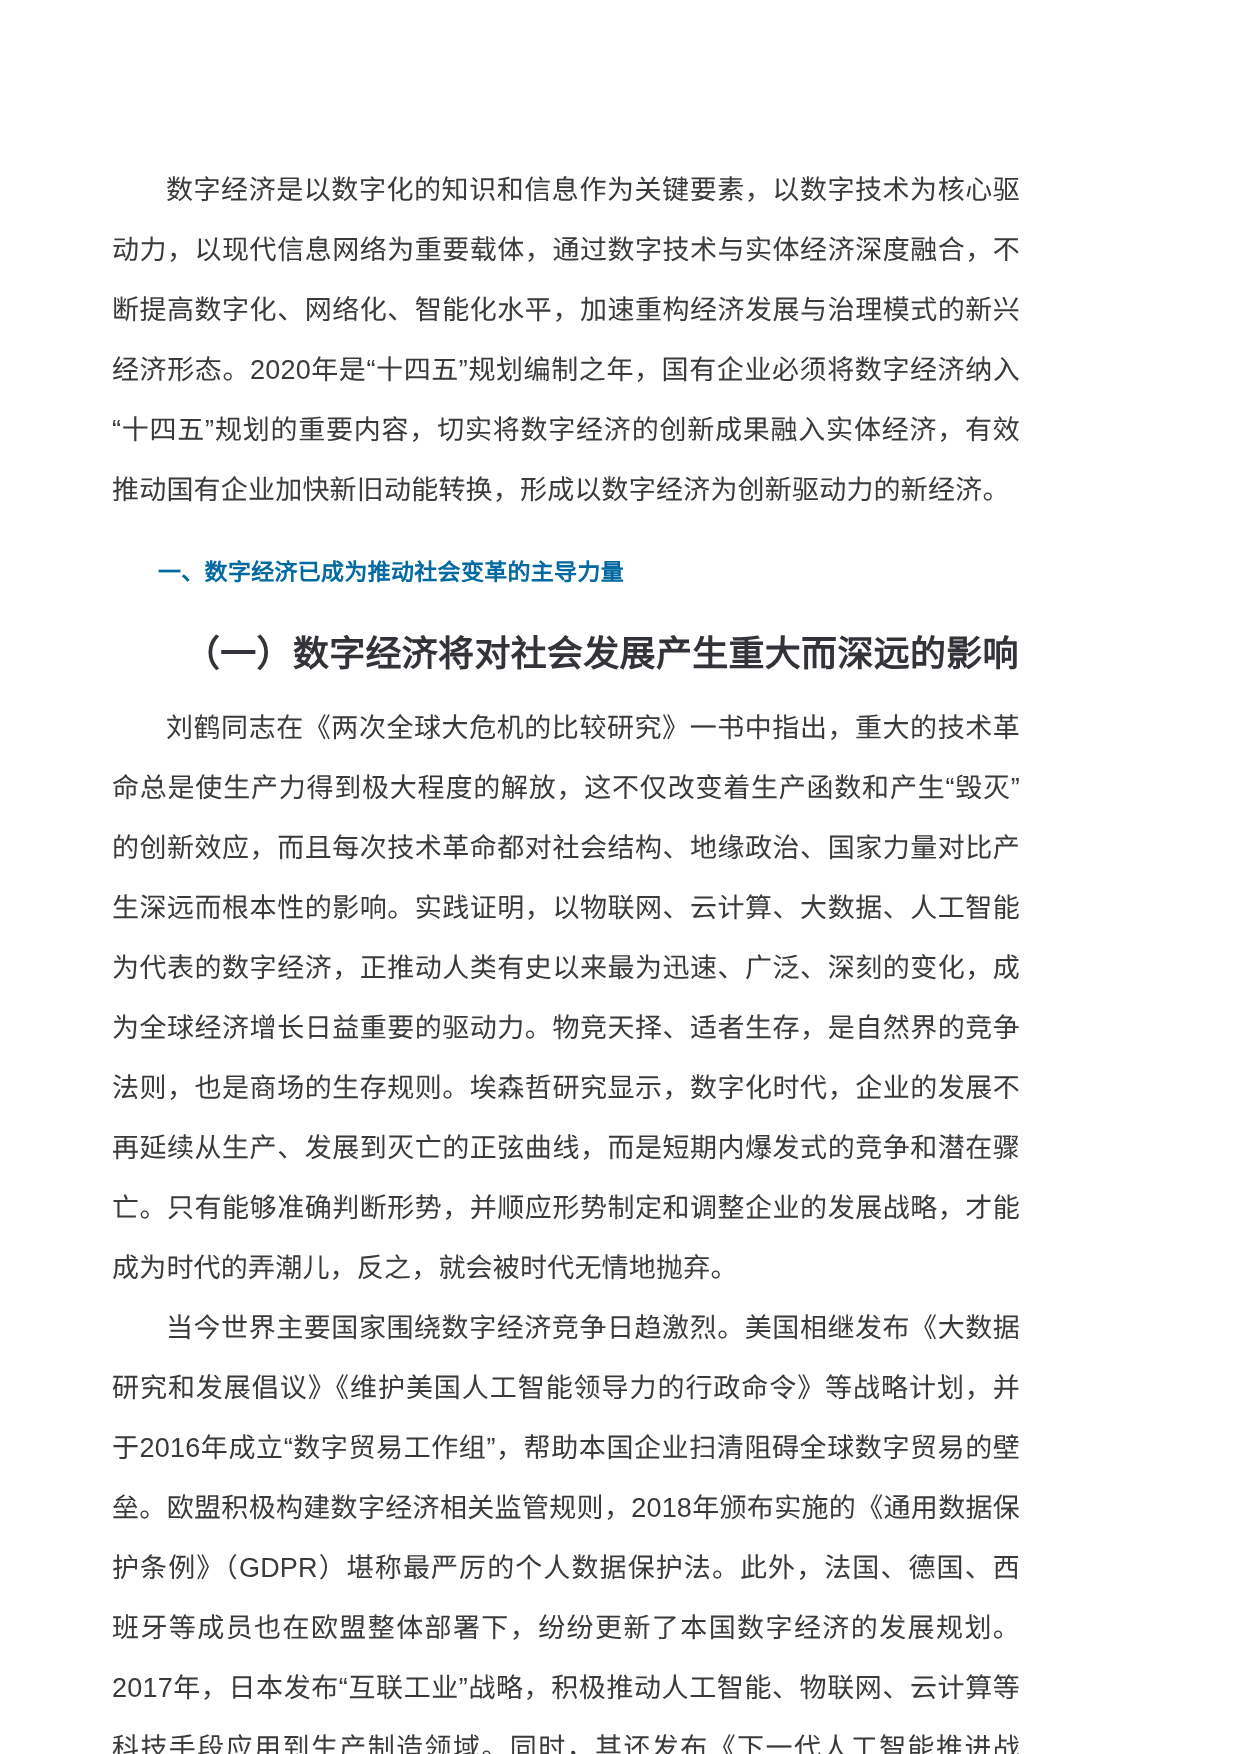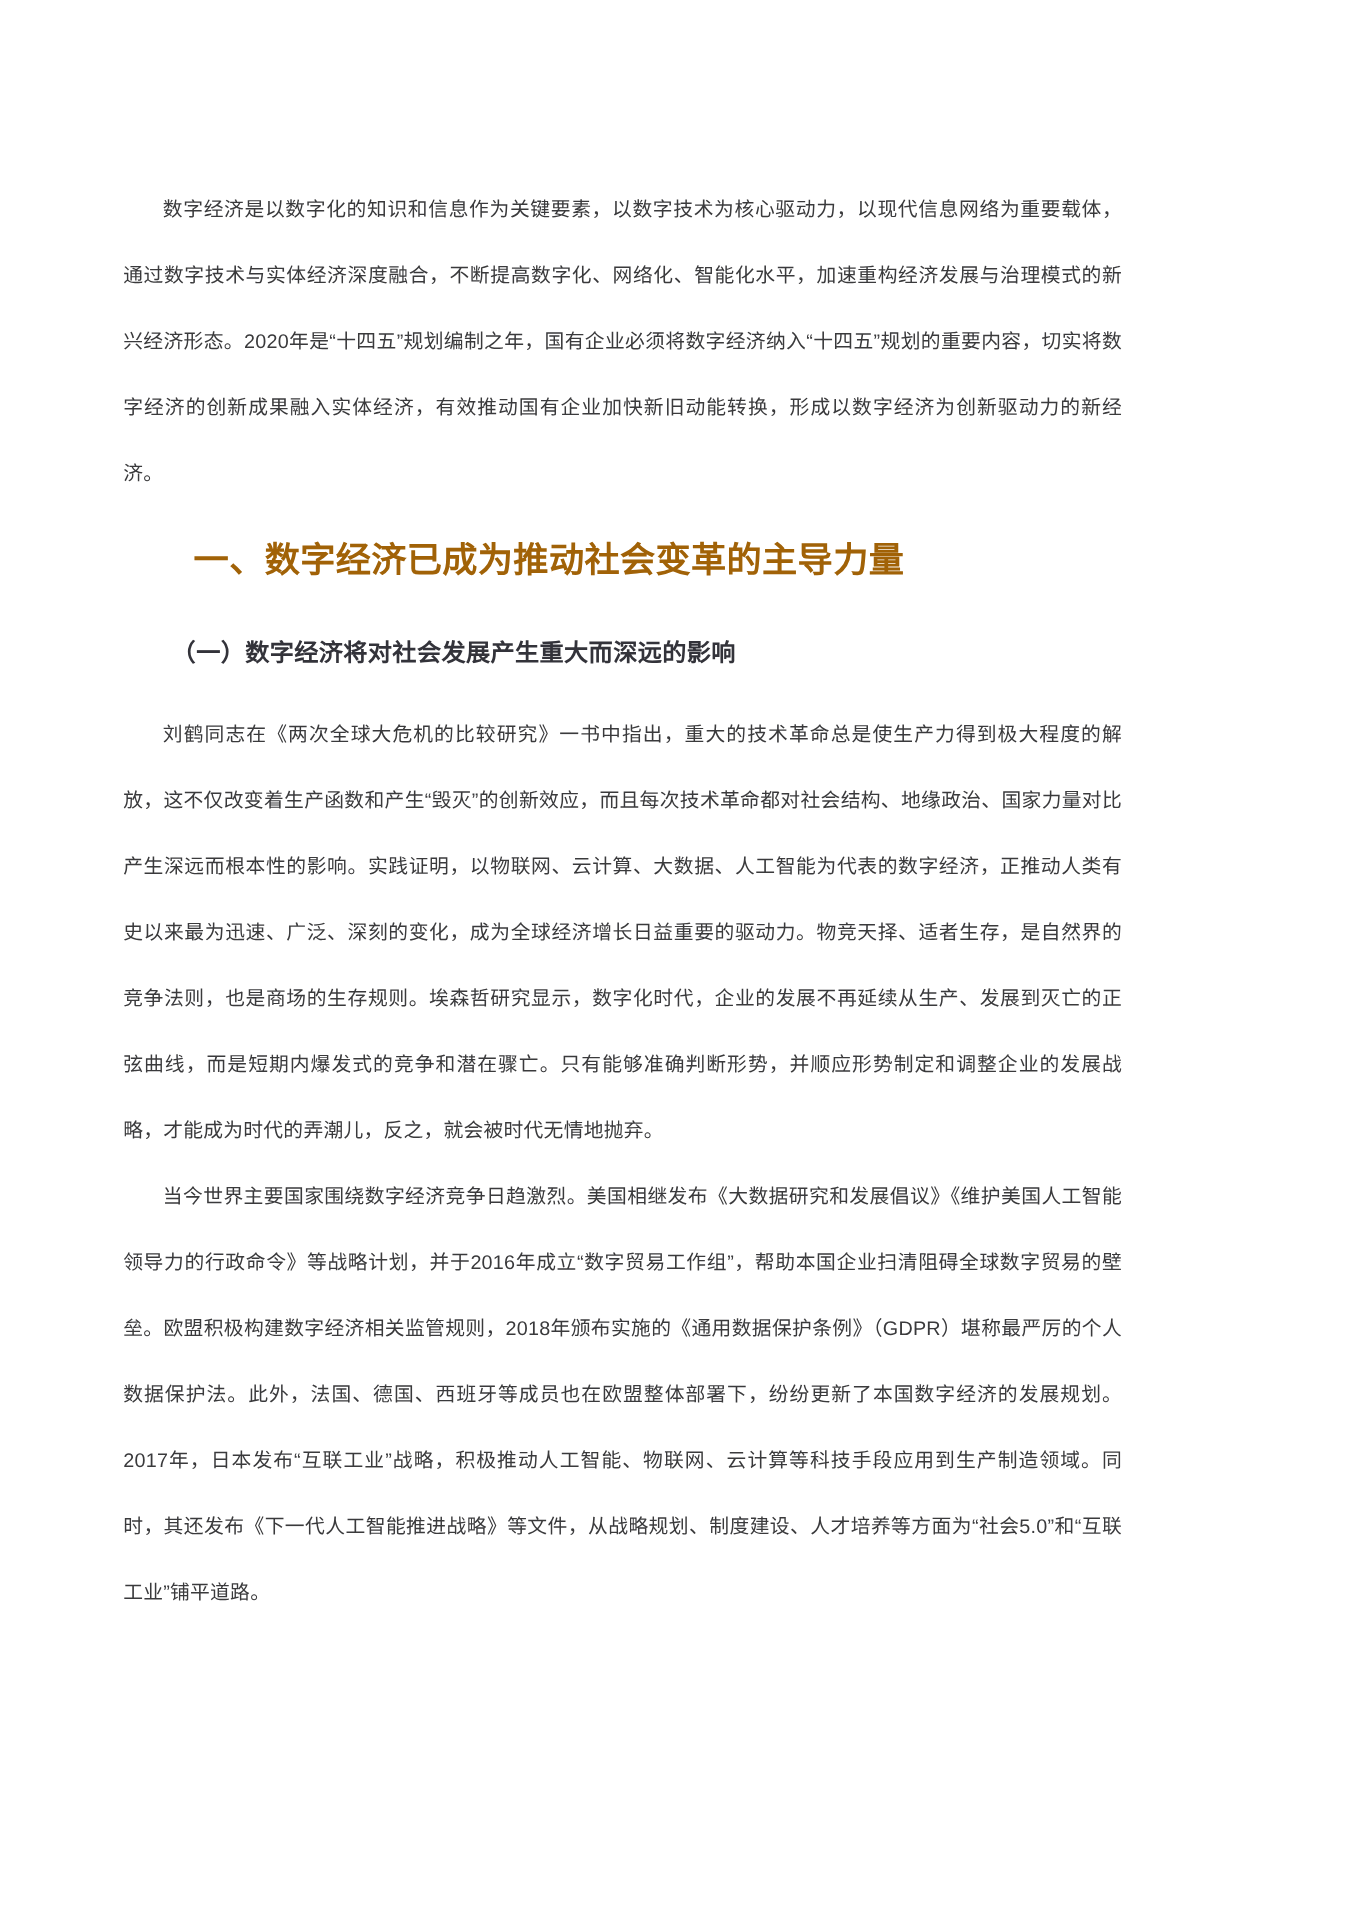--- a/index.html
+++ b/index.html
@@ -22,47 +22,47 @@
   .content {
     position: absolute;
     left: 112px;
     top: 160px;
     width: 908px;
   }
 
   
   .para {
     font-family: "Liberation Sans", "DejaVu Sans", sans-serif;
-    font-size: 18px;
+    font-size: 27px;
     line-height: 60px;
     color: #3a3a3c;
     text-align: justify;
     text-justify: inter-ideograph;
     text-indent: 2em;
     margin: 0 0 0 0;
     letter-spacing: 0.2px;
     font-weight: 400;
   }
 
   
   .h1-heading {
-    font-family: Liberation Mono, monospace;
-    font-size: 32px;
+    font-family: Liberation Sans, sans-serif;
+    font-size: 23px;
     line-height: 60px;
-    color: #a16207;
+    color: #0369a1;
     font-weight: 700;
     text-indent: 2em;
     margin: 22px 0 14px 0;
     letter-spacing: 0.3px;
   }
 
   
   .h2-heading {
     font-family: "Liberation Sans", "DejaVu Sans", sans-serif;
-    font-size: 22px;
+    font-size: 36px;
     line-height: 60px;
     color: #33333a;
     font-weight: 700;
     text-indent: 2em;
     margin: 22px 0 14px 0;
     letter-spacing: 0.3px;
   }
 </style>
 </head>
 <body>

